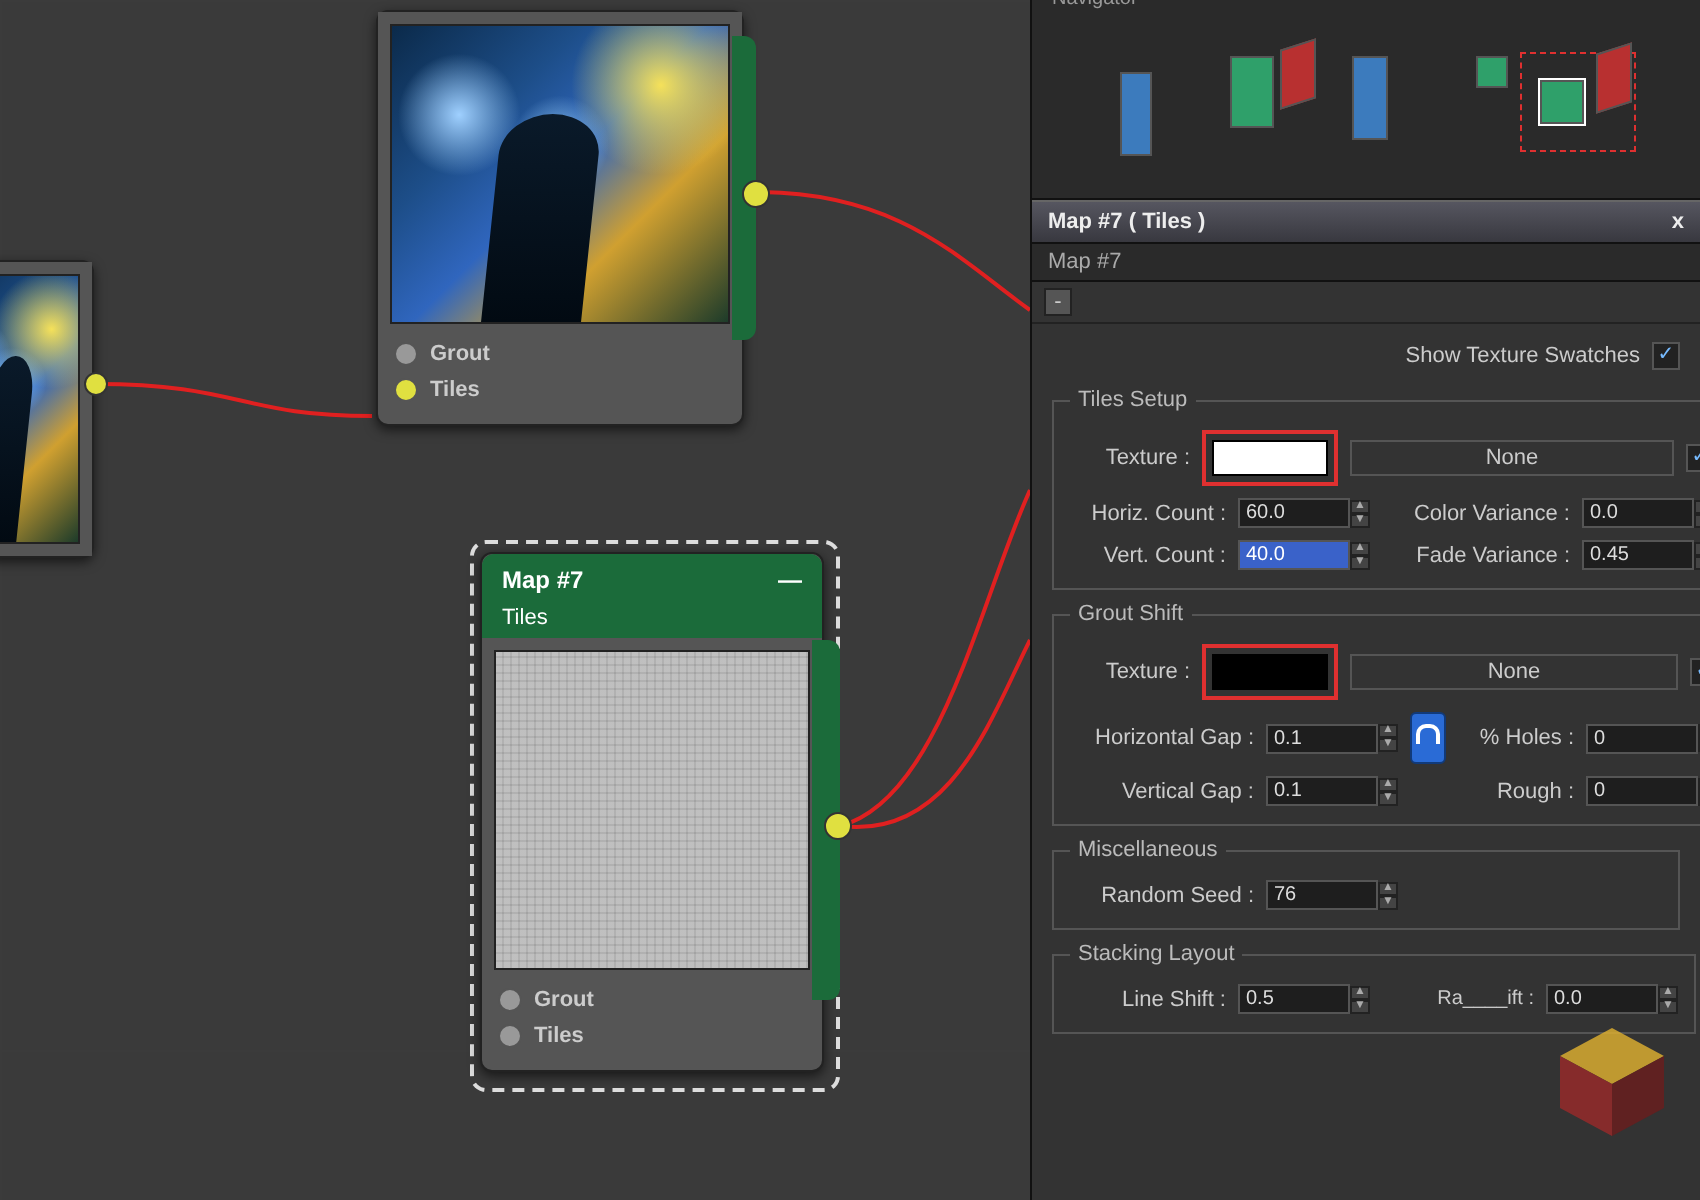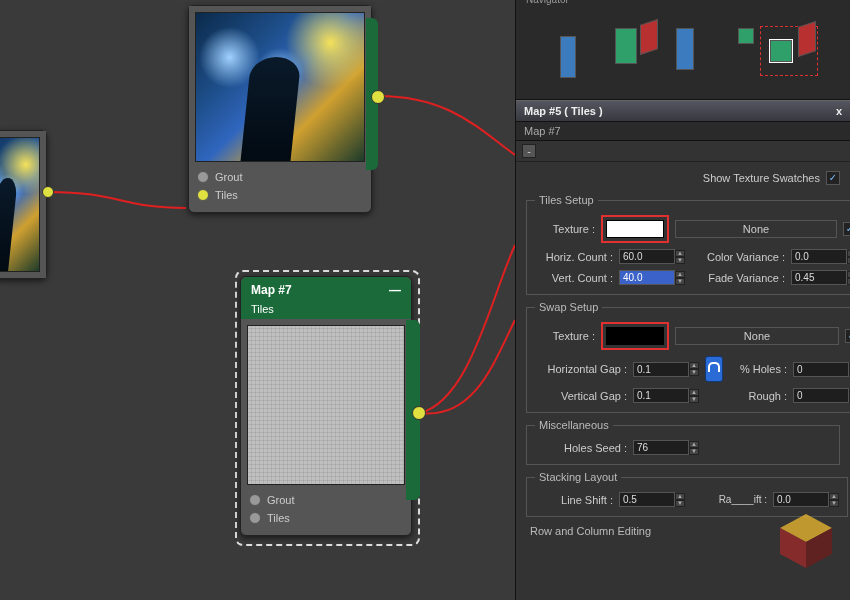--- a/index.html
+++ b/index.html
@@ -11,21 +11,21 @@
   
   .node { position: absolute; background: #555; border: 1px solid #222; border-radius: 6px; box-shadow: 0 2px 6px rgba(0,0,0,0.6); }
   .node-head { background: #1b6b3a; padding: 6px 10px; border-radius: 6px 6px 0 0; display:flex; justify-content:space-between; align-items:center; }
   .node-head span { font-weight: bold; color: #fff; font-size: 12px; }
   .node-head .minimize { color:#fff; cursor:pointer; }
   .node-sub { color:#fff; font-size:11px; padding: 0 10px 4px 10px; background:#1b6b3a; }
   .node-body { padding: 6px; background: #555; }
   .node-preview { width: 100%; height: 150px; background: #333; border:1px solid #222; }
   .node-preview.large { height: 160px; }
   .node-slots { padding: 0 8px 8px 8px; }
-  .slot { display:flex; align-items:center; gap:6px; padding:3px 0; }
+  .slot { display:flex; align-items:center; gap:6px; padding:3px 0;font-weight:bold; }
   .slot .dot { width:12px; height:12px; border-radius:50%; background:#999; border:1px solid #555; }
   .slot .dot.yellow { background:#e0e040; }
   .slot span { color:#ccc; }
   
   
   .starry { background: linear-gradient(135deg,#0b2a4a 0%,#1d4e89 30%,#3066be 50%,#d0a030 70%,#1d3b2a 100%); position:relative; overflow:hidden; }
   .starry::before { content:""; position:absolute; inset:0; background: radial-gradient(circle at 80% 20%, #f5e15a 0%, rgba(245,225,90,0) 25%), radial-gradient(circle at 50% 40%, #8fc6f0 0%, rgba(143,198,240,0) 20%), radial-gradient(circle at 20% 30%, #9fd0ff 0%, rgba(159,208,255,0) 18%); }
   .starry::after { content:""; position:absolute; left:30%; bottom:0; width:30%; height:70%; background: linear-gradient(180deg,#0a1a2a, #020a12); border-radius: 50% 50% 0 0 / 20% 20% 0 0; transform: skewX(-6deg); }
   
   .tiles-preview { background: repeating-linear-gradient(0deg,#ddd,#ddd 3px,#ccc 3px,#ccc 4px), repeating-linear-gradient(90deg,#ddd,#ddd 3px,#ccc 3px,#ccc 4px); background-blend-mode: multiply; }
@@ -154,21 +154,21 @@
       <div class="thumb" style="left:120px; top:18px; width:18px; height:30px; background:#b83030; transform:skewY(-18deg);"></div>
       <div class="thumb" style="left:156px; top:24px; width:18px; height:42px; background:#3c7bbd;"></div>
       <div class="thumb" style="left:218px; top:24px; width:16px; height:16px; background:#2fa06a;"></div>
       <div style="position:absolute; left:240px; top:22px; width:58px; height:50px; border:1px dashed #e03030;"></div>
       <div class="thumb" style="left:250px; top:36px; width:22px; height:22px; background:#2fa06a; outline:1px solid #fff;"></div>
       <div class="thumb" style="left:278px; top:20px; width:18px; height:30px; background:#b83030; transform:skewY(-18deg);"></div>
     </div>
   </div>
 
   <div class="panel-hdr">
-    <span>Map #5  ( Tiles )</span>
+    <span>Map #7  ( Tiles )</span>
     <span class="close">x</span>
   </div>
   <div class="sub-hdr">Map #7</div>
 
   <div class="rollout-hdr">
     <div class="toggle">-</div>
   </div>
 
   <div class="rollout-body">
     <div class="row" style="justify-content:flex-end;">
@@ -218,21 +218,21 @@
             <input value="0.45" style="">
             <div class="ar">
               <div>▲</div>
               <div>▼</div>
             </div>
           </div>
       </div>
     </fieldset>
 
     <fieldset>
-      <legend>Swap Setup</legend>
+      <legend>Grout Shift</legend>
       <div class="row">
         <label style="width:60px;">Texture :</label>
         <span class="swatch-ring">
             <div class="swatch black"></div>
           </span>
         <div class="btn wide">None</div>
         <div class="chk on"></div>
       </div>
       <div class="row">
         <label style="width:92px;">Horizontal Gap :</label>
@@ -270,21 +270,21 @@
               <div>▲</div>
               <div>▼</div>
             </div>
           </div>
       </div>
     </fieldset>
 
     <fieldset>
       <legend>Miscellaneous</legend>
       <div class="row">
-        <label style="width:92px;">Holes Seed :</label>
+        <label style="width:92px;">Random Seed :</label>
         <div class="spin">
             <input value="76" style="">
             <div class="ar">
               <div>▲</div>
               <div>▼</div>
             </div>
           </div>
       </div>
     </fieldset>
 
@@ -303,21 +303,20 @@
         <div class="spin">
             <input value="0.0" style="">
             <div class="ar">
               <div>▲</div>
               <div>▼</div>
             </div>
           </div>
       </div>
     </fieldset>
 
-    <div style="color:#bbb; padding:2px 4px;">Row and Column Editing</div>
   </div>
 
   <svg class="cube-logo" viewBox="0 0 64 64">
     <polygon points="32,6 58,20 32,34 6,20" fill="#e0b030" opacity=".9"></polygon>
     <polygon points="6,20 32,34 32,60 6,46" fill="#9a2a2a" opacity=".9"></polygon>
     <polygon points="58,20 32,34 32,60 58,46" fill="#6a1d1d" opacity=".9"></polygon>
   </svg>
 </div>
 
 </body></html>

